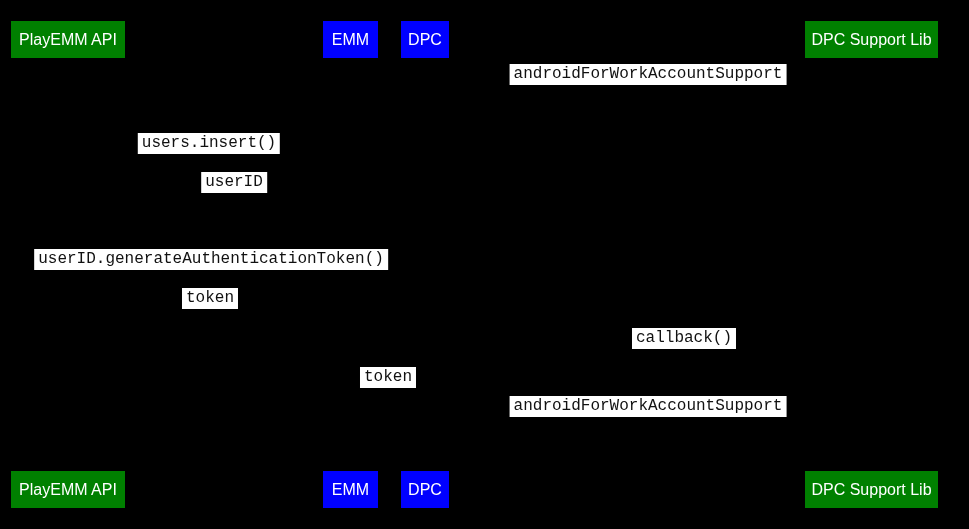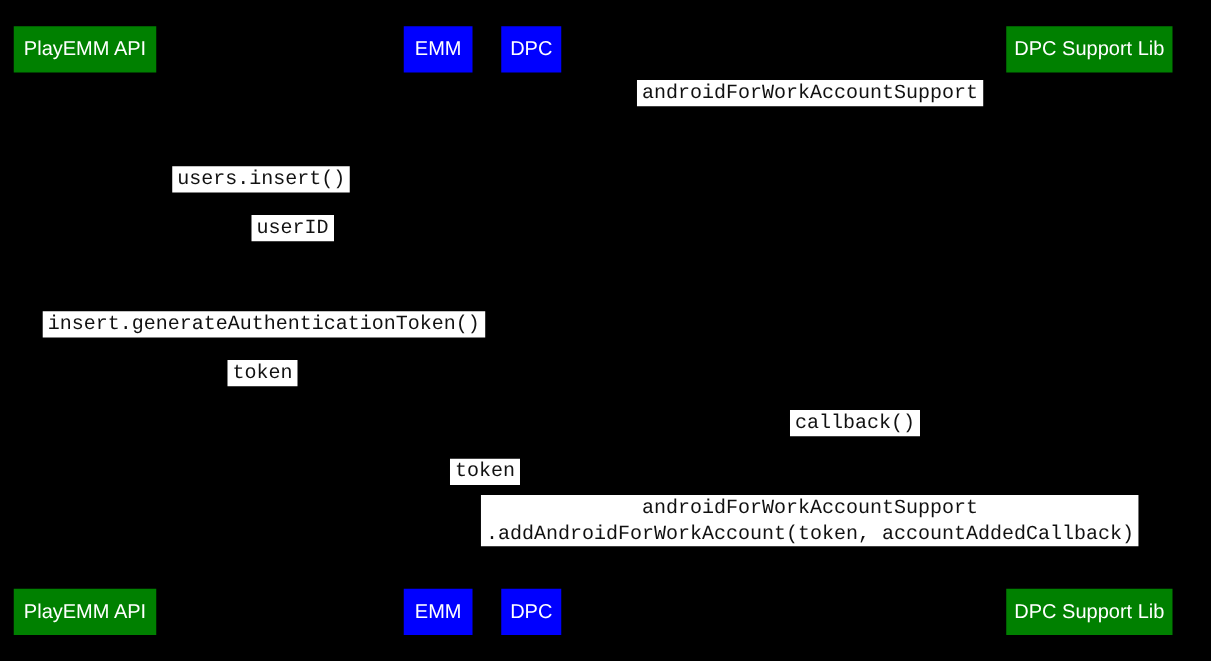--- a/index.html
+++ b/index.html
@@ -73,28 +73,27 @@
     <div class="message" style="left: 648px; top: 64px;">
       <div class="msg-line">androidForWorkAccountSupport</div>
     </div>
     <div class="message" style="left: 209px; top: 133px; text-align: center;">
       <div class="msg-line">users.insert()</div>
     </div>
     <div class="message" style="left: 210px; top: 172px; margin-left: 24px;">
       <div class="msg-line">userID</div>
     </div>
     <div class="message" style="left: 211px; top: 249px;">
-      <div class="msg-line">insert.generateAuthenticationToken()</div>
+      <div class="msg-line">userID.generateAuthenticationToken()</div>
     </div>
     <div class="message" style="left: 210px; top: 288px;">
       <div class="msg-line">token</div>
     </div>
     <div class="message" style="left: 684px; top: 328px;">
       <div class="msg-line">callback()</div>
     </div>
     <div class="message" style="left: 388px; top: 367px;">
       <div class="msg-line">token</div>
     </div>
     <div class="message" style="left: 648px; top: 396px;">
       <div class="msg-line">androidForWorkAccountSupport</div>
-      <div class="msg-line">.addAndroidForWorkAccount(token, accountAddedCallback)</div>
     </div>
   </div>
 
 </body></html>

